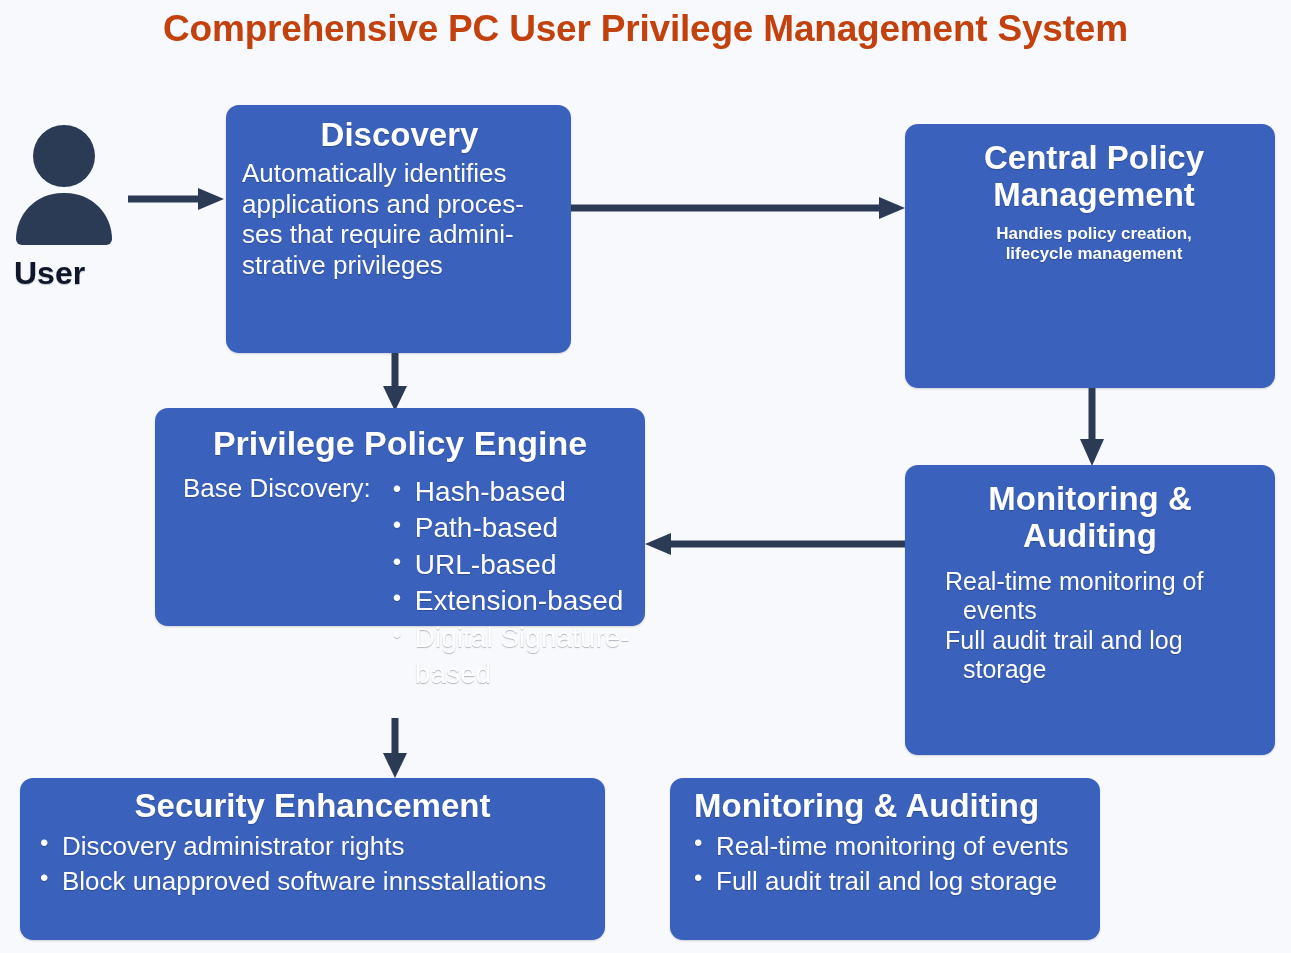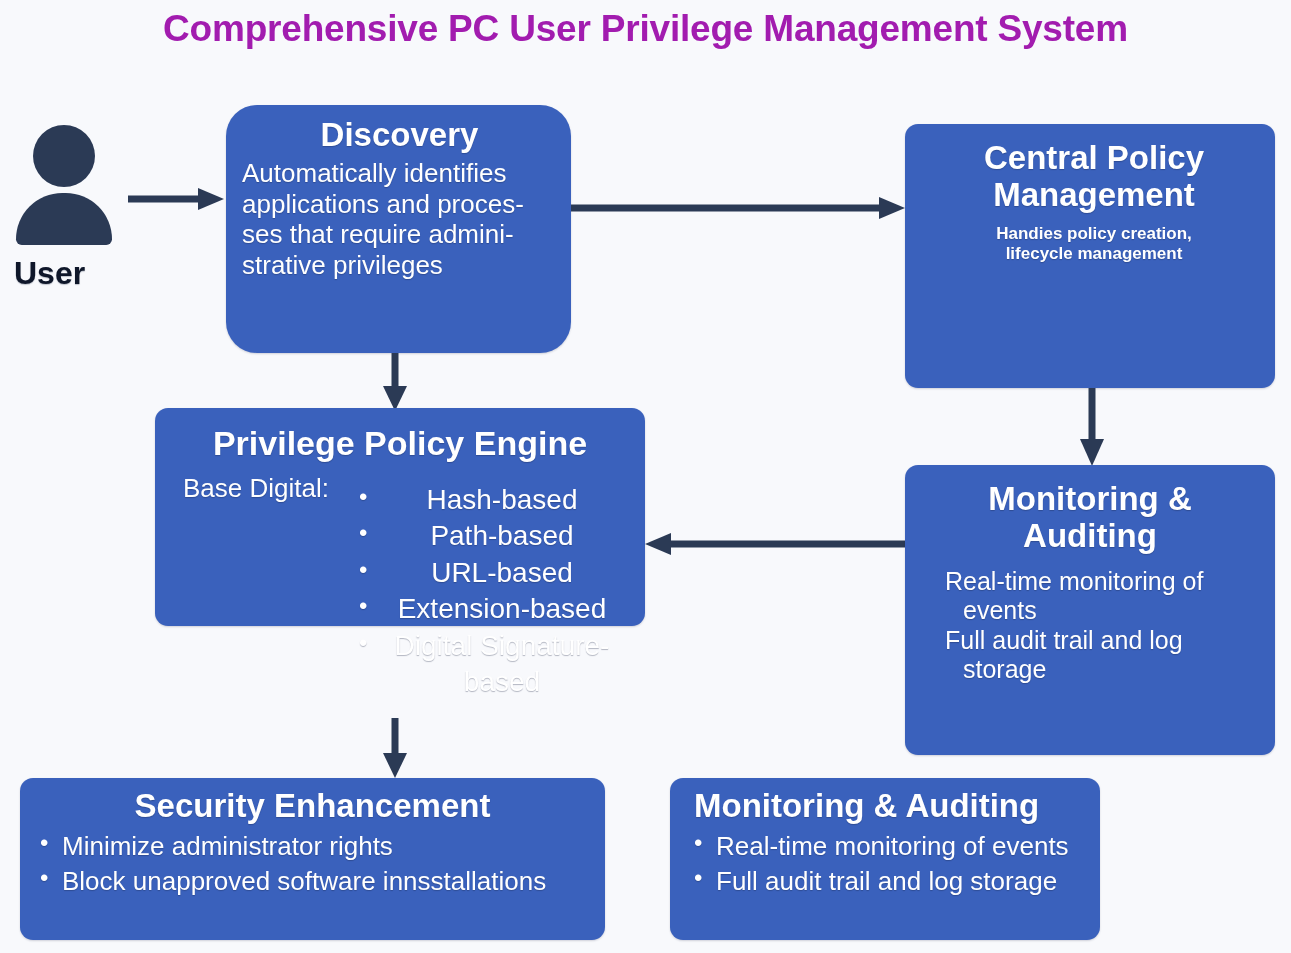--- a/index.html
+++ b/index.html
@@ -18,21 +18,21 @@
 
   
   #diagram-title {
     position: absolute;
     left: 0;
     top: 8px;
     width: 1291px;
     text-align: center;
     font-size: 37px;
     font-weight: bold;
-    color: #a21caf;
+    color: #c2410c;
     letter-spacing: -0.2px;
   }
 
   
   .node {
     position: absolute;
     background: #3a61bc;
     border-radius: 13px;
     box-sizing: border-box;
     color: #ffffff;
@@ -47,21 +47,20 @@
   .node-body {
     line-height: 1.18;
     text-shadow: 0 1px 1px rgba(20,30,60,0.30);
   }
   .node-body .ln { display: block; }
 
   
   #node-discovery {
     left: 226px; top: 105px; width: 345px; height: 248px;
     padding: 12px 14px 0 16px;
-    border-radius: 31px;
   }
   #node-discovery .node-title { font-size: 33px; margin-bottom: 4px; }
   #node-discovery .node-body  { font-size: 26px; }
 
   
   #node-central {
     left: 905px; top: 124px; width: 370px; height: 264px;
     padding: 16px 14px 0 22px;
   }
   #node-central .node-title { font-size: 33px; margin-bottom: 10px; }
@@ -72,23 +71,22 @@
     left: 155px; top: 408px; width: 490px; height: 218px;
     padding: 16px 10px 0 10px;
   }
   #node-engine .node-title { font-size: 34px; margin-bottom: 8px; }
   .engine-row { display: flex; align-items: flex-start; padding-left: 18px; }
   .engine-label {
     font-size: 26px; line-height: 1.38; white-space: nowrap;
     text-shadow: 0 1px 1px rgba(20,30,60,0.30); padding-top: 1px;
   }
   .engine-list {
-    list-style: none; margin: 12px; padding: 0 0 0 16px; font-size: 28px;
+    list-style: none; margin: 4px; padding: 0 0 0 16px; font-size: 28px;
     line-height: 1.30;
-    text-align: center;
   }
   .engine-list li {
     position: relative; padding-left: 24px;
     text-shadow: 0 1px 1px rgba(20,30,60,0.30);
   }
   .engine-list li::before {
     content: "\2022"; position: absolute; left: 2px; top: -1px; font-size: 24px;
   }
 
   
@@ -212,21 +210,21 @@
   <div class="arrow" id="arrow-central-monitor">
     <svg width="24" height="78" viewBox="0 0 24 78">
       <line x1="12" y1="0" x2="12" y2="54" stroke="#2b3a55" stroke-width="7"></line>
       <polygon points="0,51 24,51 12,78" fill="#2b3a55"></polygon>
     </svg>
   </div>
 
   <div class="node" id="node-engine">
     <div class="node-title">Privilege Policy Engine</div>
     <div class="engine-row">
-      <div class="engine-label">Base Digital:</div>
+      <div class="engine-label">Base Discovery:</div>
       <ul class="engine-list">
         <li>Hash-based</li>
         <li>Path-based</li>
         <li>URL-based</li>
         <li>Extension-based</li>
         <li>Digital Signature-based</li>
       </ul>
     </div>
   </div>
 
@@ -251,21 +249,21 @@
   <div class="arrow" id="arrow-engine-security">
     <svg width="24" height="60" viewBox="0 0 24 60">
       <line x1="12" y1="0" x2="12" y2="38" stroke="#2b3a55" stroke-width="7"></line>
       <polygon points="0,35 24,35 12,60" fill="#2b3a55"></polygon>
     </svg>
   </div>
 
   <div class="node" id="node-security">
     <div class="node-title">Security Enhancement</div>
     <ul class="bullet-list">
-      <li>Minimize administrator rights</li>
+      <li>Discovery administrator rights</li>
       <li>Block unapproved software innsstallations</li>
     </ul>
   </div>
 
   <div class="node" id="node-monitor2">
     <div class="node-title">Monitoring &amp; Auditing</div>
     <ul class="bullet-list">
       <li>Real-time monitoring of events</li>
       <li>Full audit trail and log storage</li>
     </ul>

